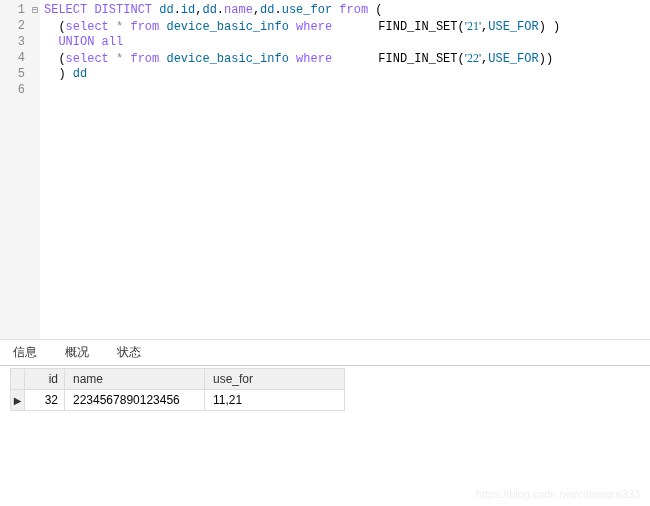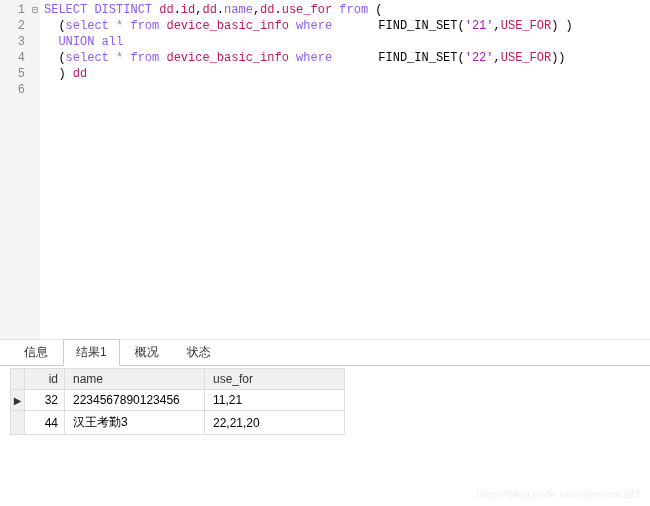--- a/index.html
+++ b/index.html
@@ -7,27 +7,27 @@
     
     .editor { display: flex; height: 340px; border-bottom: 1px solid #e0e0e0; overflow: hidden; }
     .gutter { width: 30px; background: #f5f5f5; text-align: right; padding: 2px 5px 2px 0; color: #888; font-family: 'Courier New', monospace; font-size: 12px; line-height: 16px; user-select: none; }
     .gutter .ln { height: 16px; }
     .fold { width: 10px; background: #f5f5f5; padding-top: 2px; font-family: monospace; font-size: 10px; color: #888; line-height: 16px; }
     .fold div { height: 16px; text-align: center; }
     .code { flex: 1; padding: 2px 4px; font-family: 'Courier New', monospace; font-size: 12px; line-height: 16px; white-space: pre; color: #000; }
     .code .line { height: 16px; }
     .kw { color: #8b5cf6; }
     .fn { color: #000; margin-left: 39px; }
-    .id { color: #be185d; }
-    .str { color: #a21caf; }
+    .id { color: #0369a1; }
+    .str { color: #0369a1; font-family: Liberation Serif, serif; }
     .star { color: #888; }
     .paren { color: #000; }
     
     .results { background: #fff; }
-    .tabs { display: flex; align-items: flex-end; border-bottom: 1px solid #ccc; padding-left: 11px; height: 26px; }
+    .tabs { display: flex; align-items: flex-end; border-bottom: 1px solid #ccc; padding-left: 0; height: 26px; }
     .tab { padding: 4px 12px; font-size: 12px; color: #333; cursor: pointer; border: 1px solid transparent; border-bottom: none; margin-right: 2px; }
     .tab.active { background: #fff; border: 1px solid #ccc; border-bottom: 1px solid #fff; position: relative; top: 1px; }
     
     .grid { border-collapse: collapse; margin-top: 2px; margin-left: 10px; }
     .grid th, .grid td { border: 1px solid #ddd; padding: 3px 8px; text-align: left; font-size: 12px; height: 20px; }
     .grid th { background: #f0f0f0; font-weight: normal; color: #333; }
     .grid .rowmark { width: 14px; background: #f0f0f0; text-align: center; padding: 0; }
     .grid .col-id { width: 40px; text-align: right; padding-right: 6px; }
     .grid .col-name { width: 140px; }
     .grid .col-use { width: 140px; }
@@ -54,43 +54,36 @@
       <div></div>
       <div></div>
       <div></div>
     </div>
   <div class="code"><div class="line"><span class="kw">SELECT </span><span class="kw">DISTINCT </span><span class="id">dd</span><span>.</span><span class="id">id</span><span>,</span><span class="id">dd</span><span>.</span><span class="kw">name</span><span>,</span><span class="id">dd</span><span>.</span><span class="id">use_for</span><span class="kw"> from </span><span class="paren">(</span></div><div class="line"><span>  </span><span class="paren">(</span><span class="kw">select </span><span class="star">*</span><span class="kw"> from </span><span class="id">device_basic_info</span><span class="kw"> where </span><span class="fn">FIND_IN_SET</span><span class="paren">(</span><span class="str">'21'</span><span>,</span><span class="id">USE_FOR</span><span class="paren">)</span><span class="paren"> )</span></div><div class="line"><span>  </span><span class="kw">UNION all</span></div><div class="line"><span>  </span><span class="paren">(</span><span class="kw">select </span><span class="star">*</span><span class="kw"> from </span><span class="id">device_basic_info</span><span class="kw"> where </span><span class="fn">FIND_IN_SET</span><span class="paren">(</span><span class="str">'22'</span><span>,</span><span class="id">USE_FOR</span><span class="paren">)</span><span class="paren">)</span></div><div class="line"><span>  </span><span class="paren">)</span><span class="id"> dd</span></div><div class="line"></div></div>
 </div>
 
 <div class="results">
   <div class="tabs">
       <div class="tab">信息</div>
-      <div class="tab active">结果1</div>
       <div class="tab">概况</div>
       <div class="tab">状态</div>
     </div>
   <table class="grid">
     <thead>
         <tr>
           <th class="rowmark"></th>
           <th class="col-id">id</th>
           <th class="col-name">name</th>
           <th class="col-use">use_for</th>
         </tr>
       </thead>
     <tbody>
         <tr>
           <td class="rowmark"><span class="marker">▶</span></td>
           <td class="col-id">32</td>
           <td class="col-name">2234567890123456</td>
           <td class="col-use">11,21</td>
         </tr>
-        <tr>
-          <td class="rowmark"></td>
-          <td class="col-id">44</td>
-          <td class="col-name">汉王考勤3</td>
-          <td class="col-use">22,21,20</td>
-        </tr>
       </tbody>
   </table>
 </div>
 
 <div class="watermark">https://blog.csdn.net/coleware333</div>
 
 </body></html>

